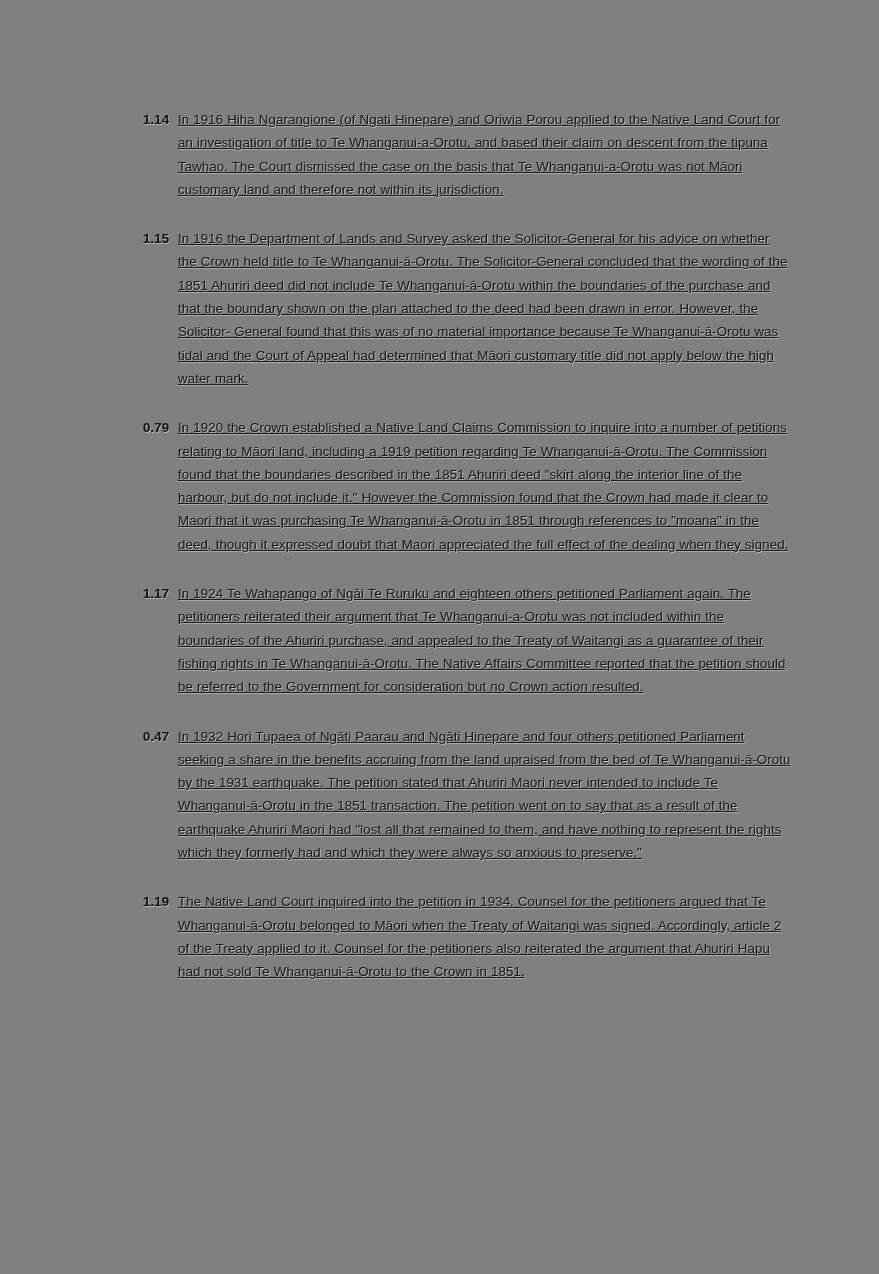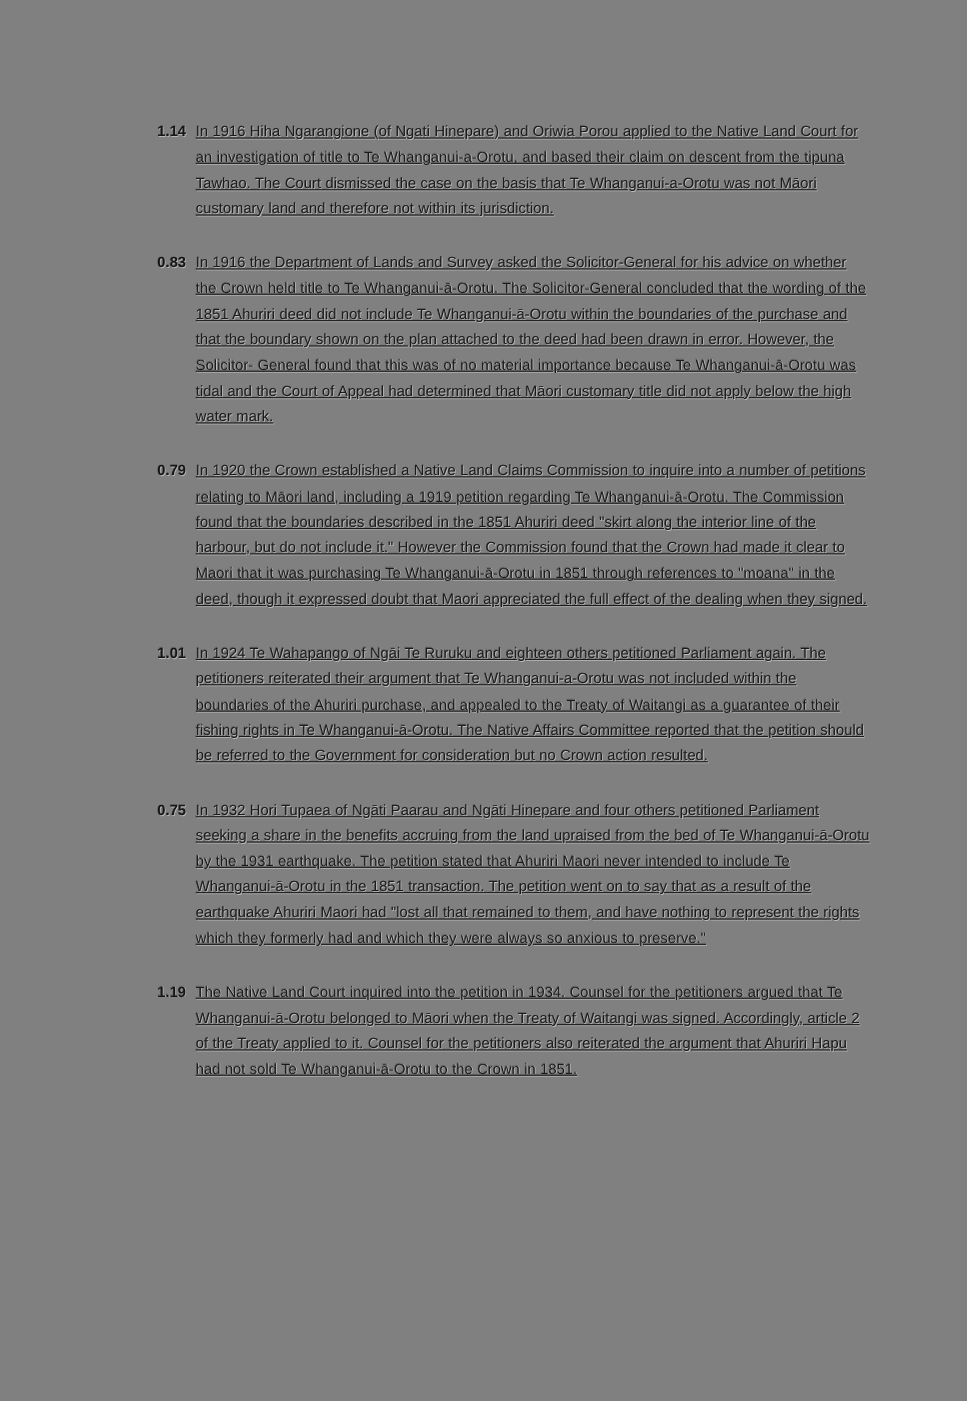--- a/index.html
+++ b/index.html
@@ -58,36 +58,36 @@
 
 <div class="page">
   <div class="body-text">
 
     <p class="para">
       <span class="para-num">1.14</span>
       <span class="para-body">In 1916 Hiha Ngarangione (of Ngati Hinepare) and Oriwia Porou applied to the Native Land Court for an investigation of title to Te Whanganui-a-Orotu, and based their claim on descent from the tipuna Tawhao. The Court dismissed the case on the basis that Te Whanganui-a-Orotu was not Māori customary land and therefore not within its jurisdiction.</span>
     </p>
 
     <p class="para">
-      <span class="para-num">0.83</span>
+      <span class="para-num">1.15</span>
       <span class="para-body">In 1916 the Department of Lands and Survey asked the Solicitor-General for his advice on whether the Crown held title to Te Whanganui-ā-Orotu. The Solicitor-General concluded that the wording of the 1851 Ahuriri deed did not include Te Whanganui-ā-Orotu within the boundaries of the purchase and that the boundary shown on the plan attached to the deed had been drawn in error. However, the Solicitor- General found that this was of no material importance because Te Whanganui-ā-Orotu was tidal and the Court of Appeal had determined that Māori customary title did not apply below the high water mark.</span>
     </p>
 
     <p class="para">
       <span class="para-num">0.79</span>
       <span class="para-body">In 1920 the Crown established a Native Land Claims Commission to inquire into a number of petitions relating to Māori land, including a 1919 petition regarding Te Whanganui-ā-Orotu. The Commission found that the boundaries described in the 1851 Ahuriri deed "skirt along the interior line of the harbour, but do not include it." However the Commission found that the Crown had made it clear to Maori that it was purchasing Te Whanganui-ā-Orotu in 1851 through references to "moana" in the deed, though it expressed doubt that Maori appreciated the full effect of the dealing when they signed.</span>
     </p>
 
     <p class="para">
-      <span class="para-num">1.01</span>
+      <span class="para-num">1.17</span>
       <span class="para-body">In 1924 Te Wahapango of Ngāi Te Ruruku and eighteen others petitioned Parliament again. The petitioners reiterated their argument that Te Whanganui-a-Orotu was not included within the boundaries of the Ahuriri purchase, and appealed to the Treaty of Waitangi as a guarantee of their fishing rights in Te Whanganui-ā-Orotu. The Native Affairs Committee reported that the petition should be referred to the Government for consideration but no Crown action resulted.</span>
     </p>
 
     <p class="para">
-      <span class="para-num">0.75</span>
+      <span class="para-num">0.47</span>
       <span class="para-body">In 1932 Hori Tupaea of Ngāti Paarau and Ngāti Hinepare and four others petitioned Parliament seeking a share in the benefits accruing from the land upraised from the bed of Te Whanganui-ā-Orotu by the 1931 earthquake. The petition stated that Ahuriri Maori never intended to include Te Whanganui-ā-Orotu in the 1851 transaction. The petition went on to say that as a result of the earthquake Ahuriri Maori had "lost all that remained to them, and have nothing to represent the rights which they formerly had and which they were always so anxious to preserve."</span>
     </p>
 
     <p class="para">
       <span class="para-num">1.19</span>
       <span class="para-body">The Native Land Court inquired into the petition in 1934. Counsel for the petitioners argued that Te Whanganui-ā-Orotu belonged to Māori when the Treaty of Waitangi was signed. Accordingly, article 2 of the Treaty applied to it. Counsel for the petitioners also reiterated the argument that Ahuriri Hapu had not sold Te Whanganui-ā-Orotu to the Crown in 1851.</span>
     </p>
 
   </div>
 </div>

